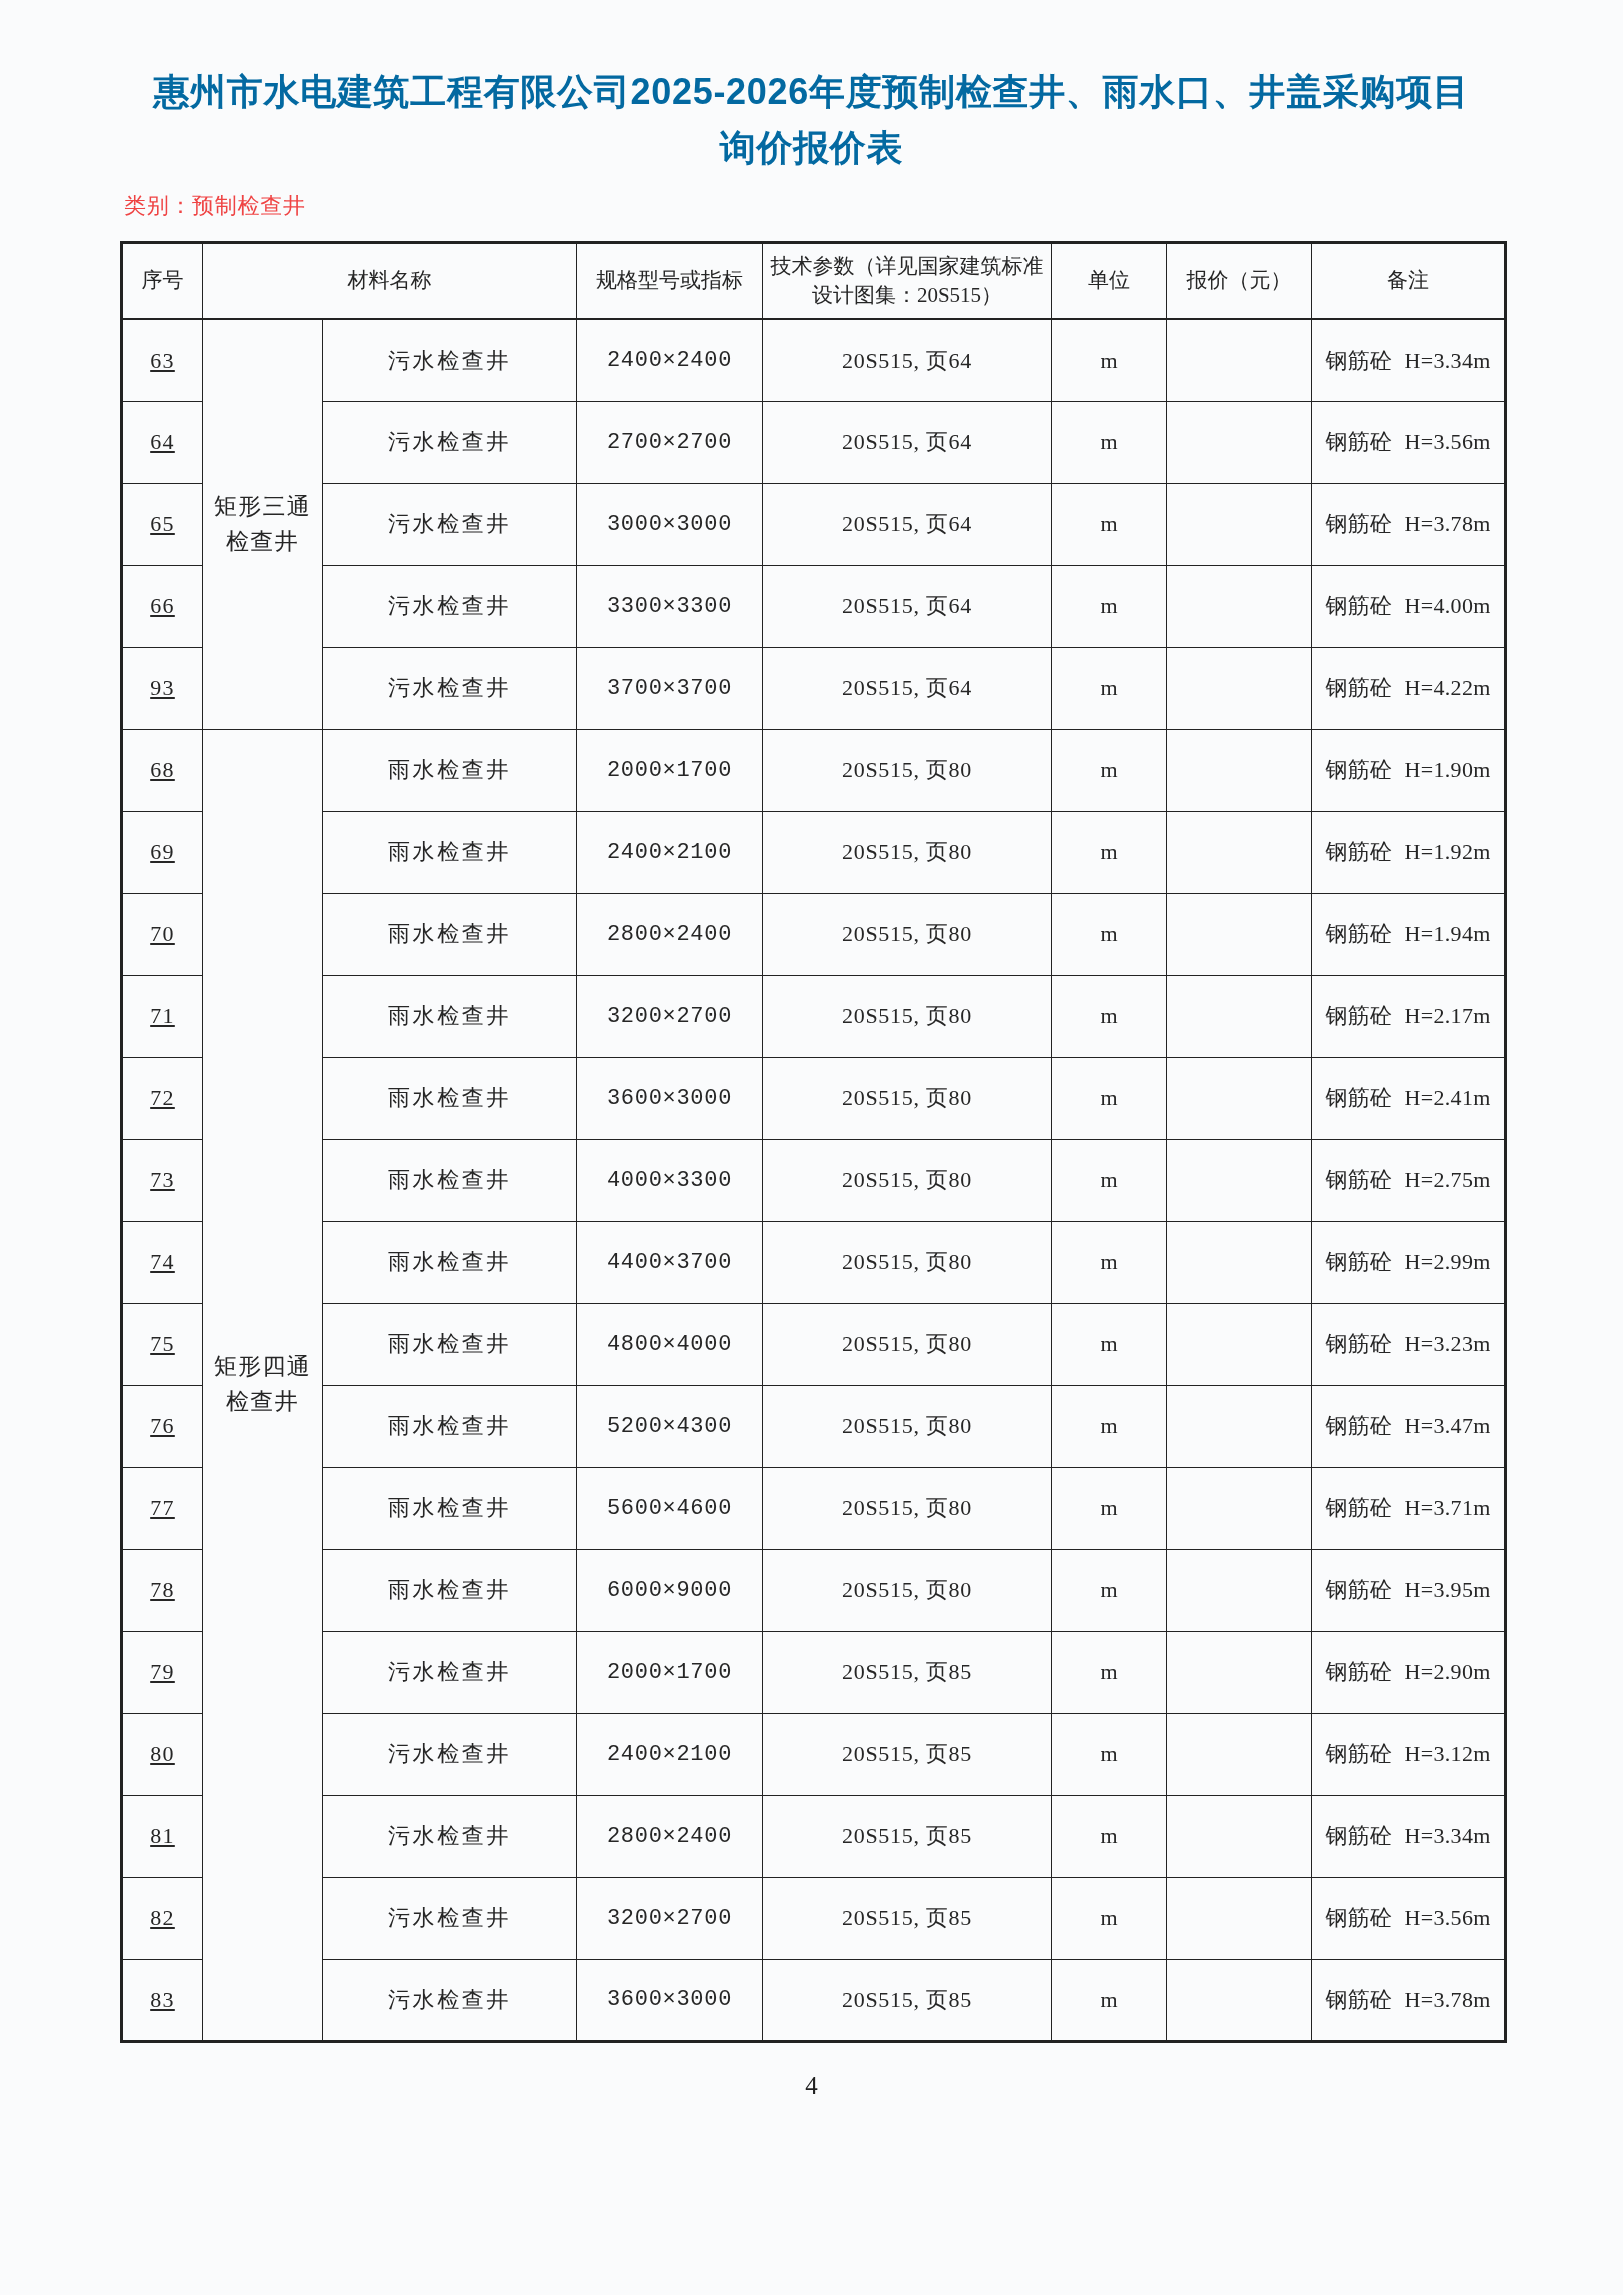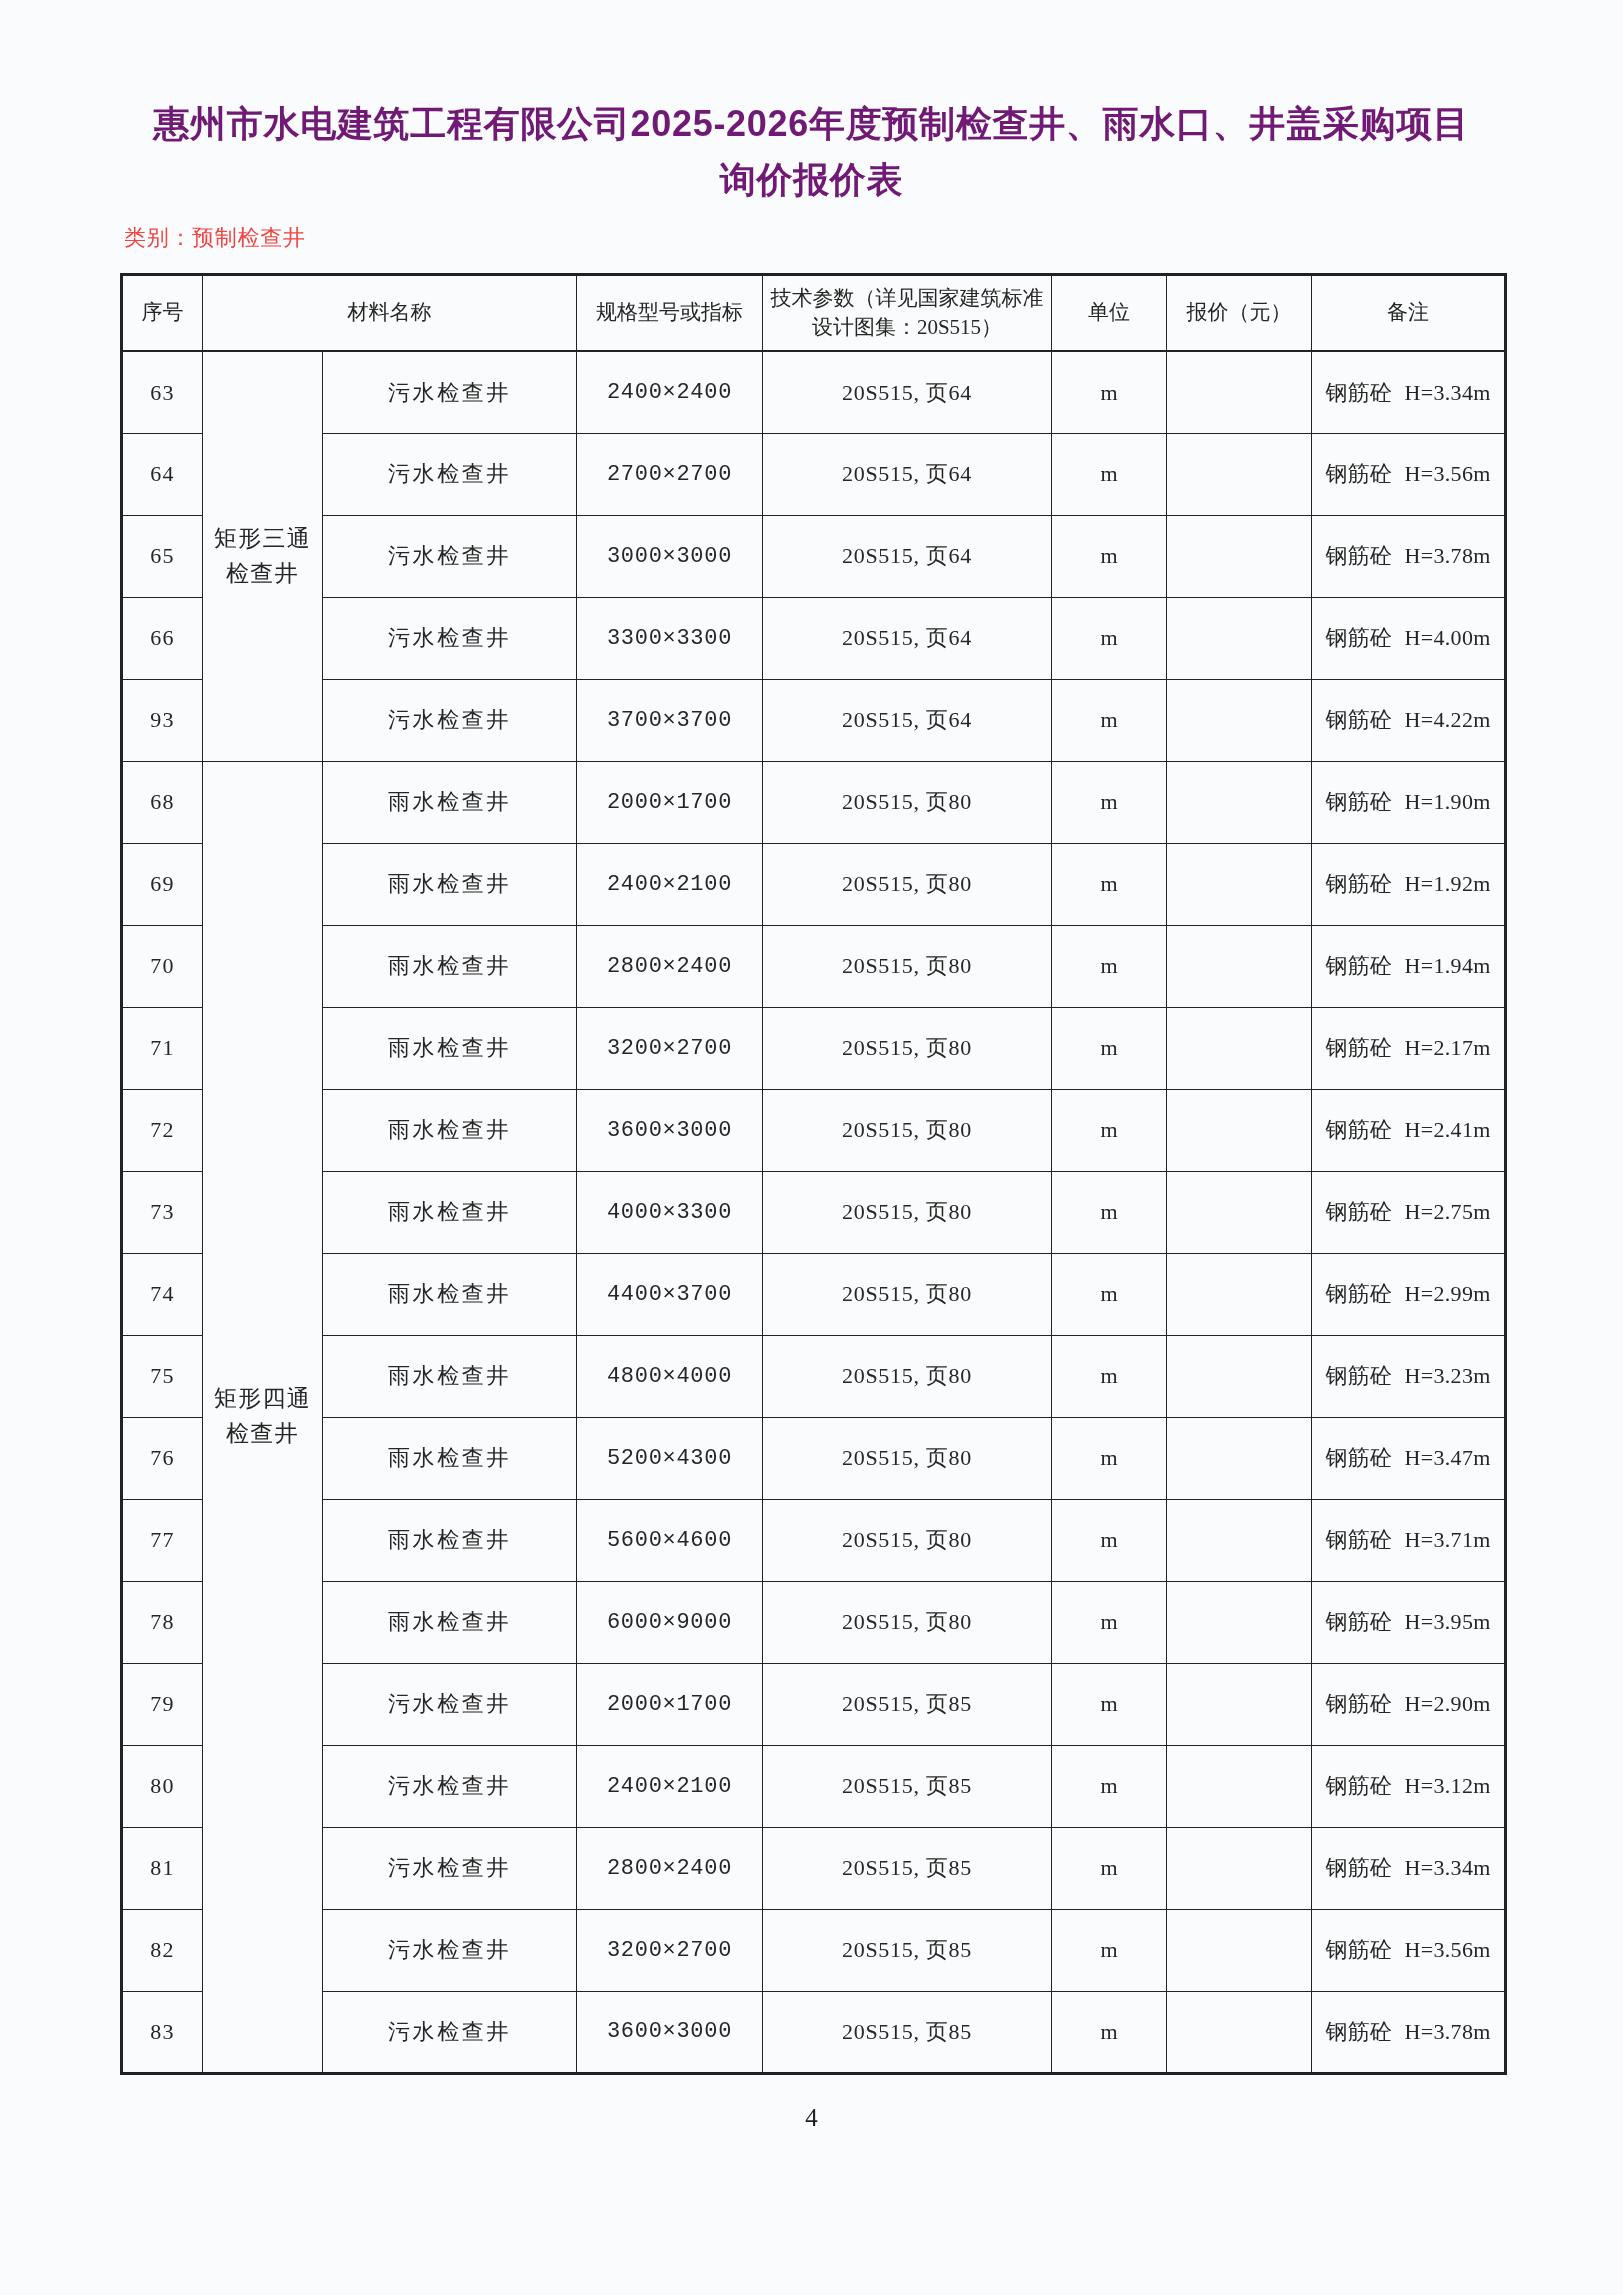--- a/index.html
+++ b/index.html
@@ -7,28 +7,28 @@
     position:relative;
     width:1623px;height:2295px;
     background:#fafbfc;
     font-family:"Liberation Serif","DejaVu Serif",serif;
     color:#262626;
     box-sizing:border-box;
     overflow:hidden;
   }
   .title{
     margin:0;
-    padding-top:96px;
+    padding-top:64px;
     text-align:center;
     font-family:"Liberation Sans","DejaVu Sans",sans-serif;
     font-weight:700;
     font-size:36px;
     line-height:1.55;
     letter-spacing:0.7px;
-    color:#701a75;
+    color:#0369a1;
   }
   .title-line{display:block;}
   .category{
     margin:15.7px 0 0 124px;
     font-size:22px;
     letter-spacing:0.7px;
     color:#ef4444;
   }
   table.quote-table{
     border-collapse:collapse;
@@ -48,21 +48,21 @@
     overflow:hidden;
   }
   .quote-table thead tr{height:77px;}
   .quote-table thead th{
     font-size:21px;
     border-bottom:2.6px solid #222;
     line-height:1.4;
   }
   .th-tech{padding:0 22px;text-align:left;text-align:center;}
   .quote-table tbody tr{height:82px;}
-  .c-no{font-size:22px;letter-spacing:1.3px;}
+  .c-no{font-size:22px;letter-spacing:1.3px;text-decoration:underline;}
   .c-cat{padding:0;}
   .cat-text{
     display:inline-block;
     width:98px;
     font-size:23px;
     line-height:1.5;
     letter-spacing:1.3px;
   }
   .c-name{font-size:23px;letter-spacing:2.6px;}
   .c-spec{font-size:22px;letter-spacing:0.7px;font-family:Liberation Mono, monospace;}

